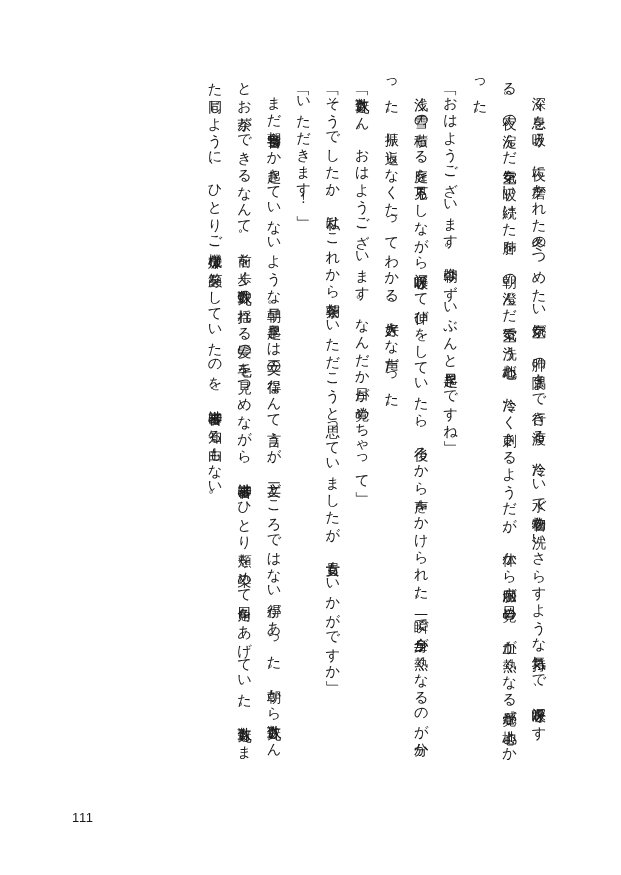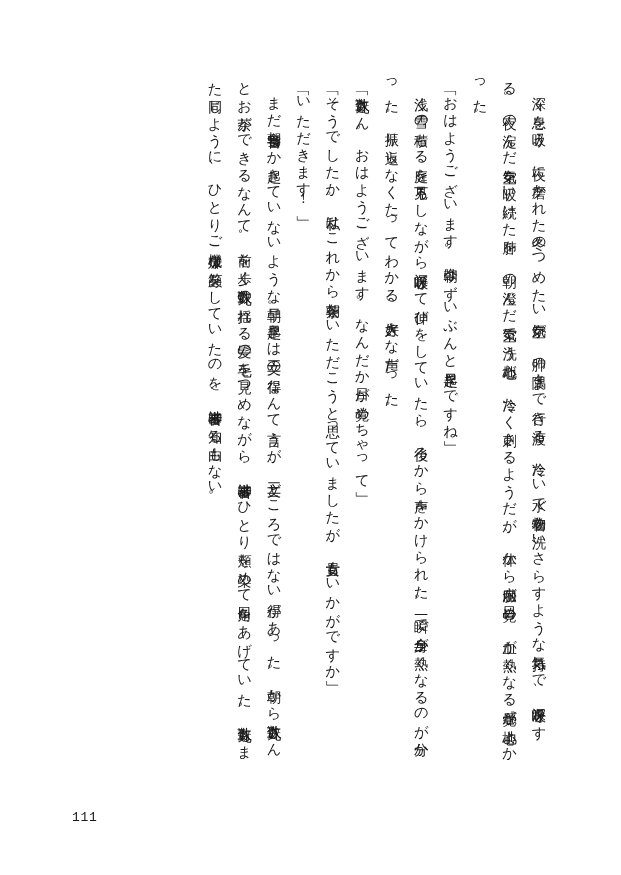--- a/index.html
+++ b/index.html
@@ -44,21 +44,21 @@
     padding: 0;
     text-indent: 1em;
   }
   .page-number {
     position: absolute;
     left: 72px;
     top: 810px;
     font-size: 13px;
     letter-spacing: 0.05em;
     color: #1a1a1a;
-    font-family: Liberation Mono, monospace;
+    font-family: Liberation Sans, sans-serif;
   }
 </style>
 </head>
 <body>
 
 <div class="page">
 
   <div class="text-body">
     <p class="para">深く息を吸う。夜に磨かれた冬のつめたい空気が、肺の隅々まで行き渡る。冷たい水で着物を洗いさらすような気持ちで、深呼吸をする。夜の淀んだ空気を吸い続けた肺を、朝の澄んだ空気で洗う心地だ。冷たく刺さるようだが、体から内臓が目覚め、血が熱くなる感覚が心地よかった。</p>
     <p class="para">「おはようございます。今朝はずいぶんと早起きですね」</p>

